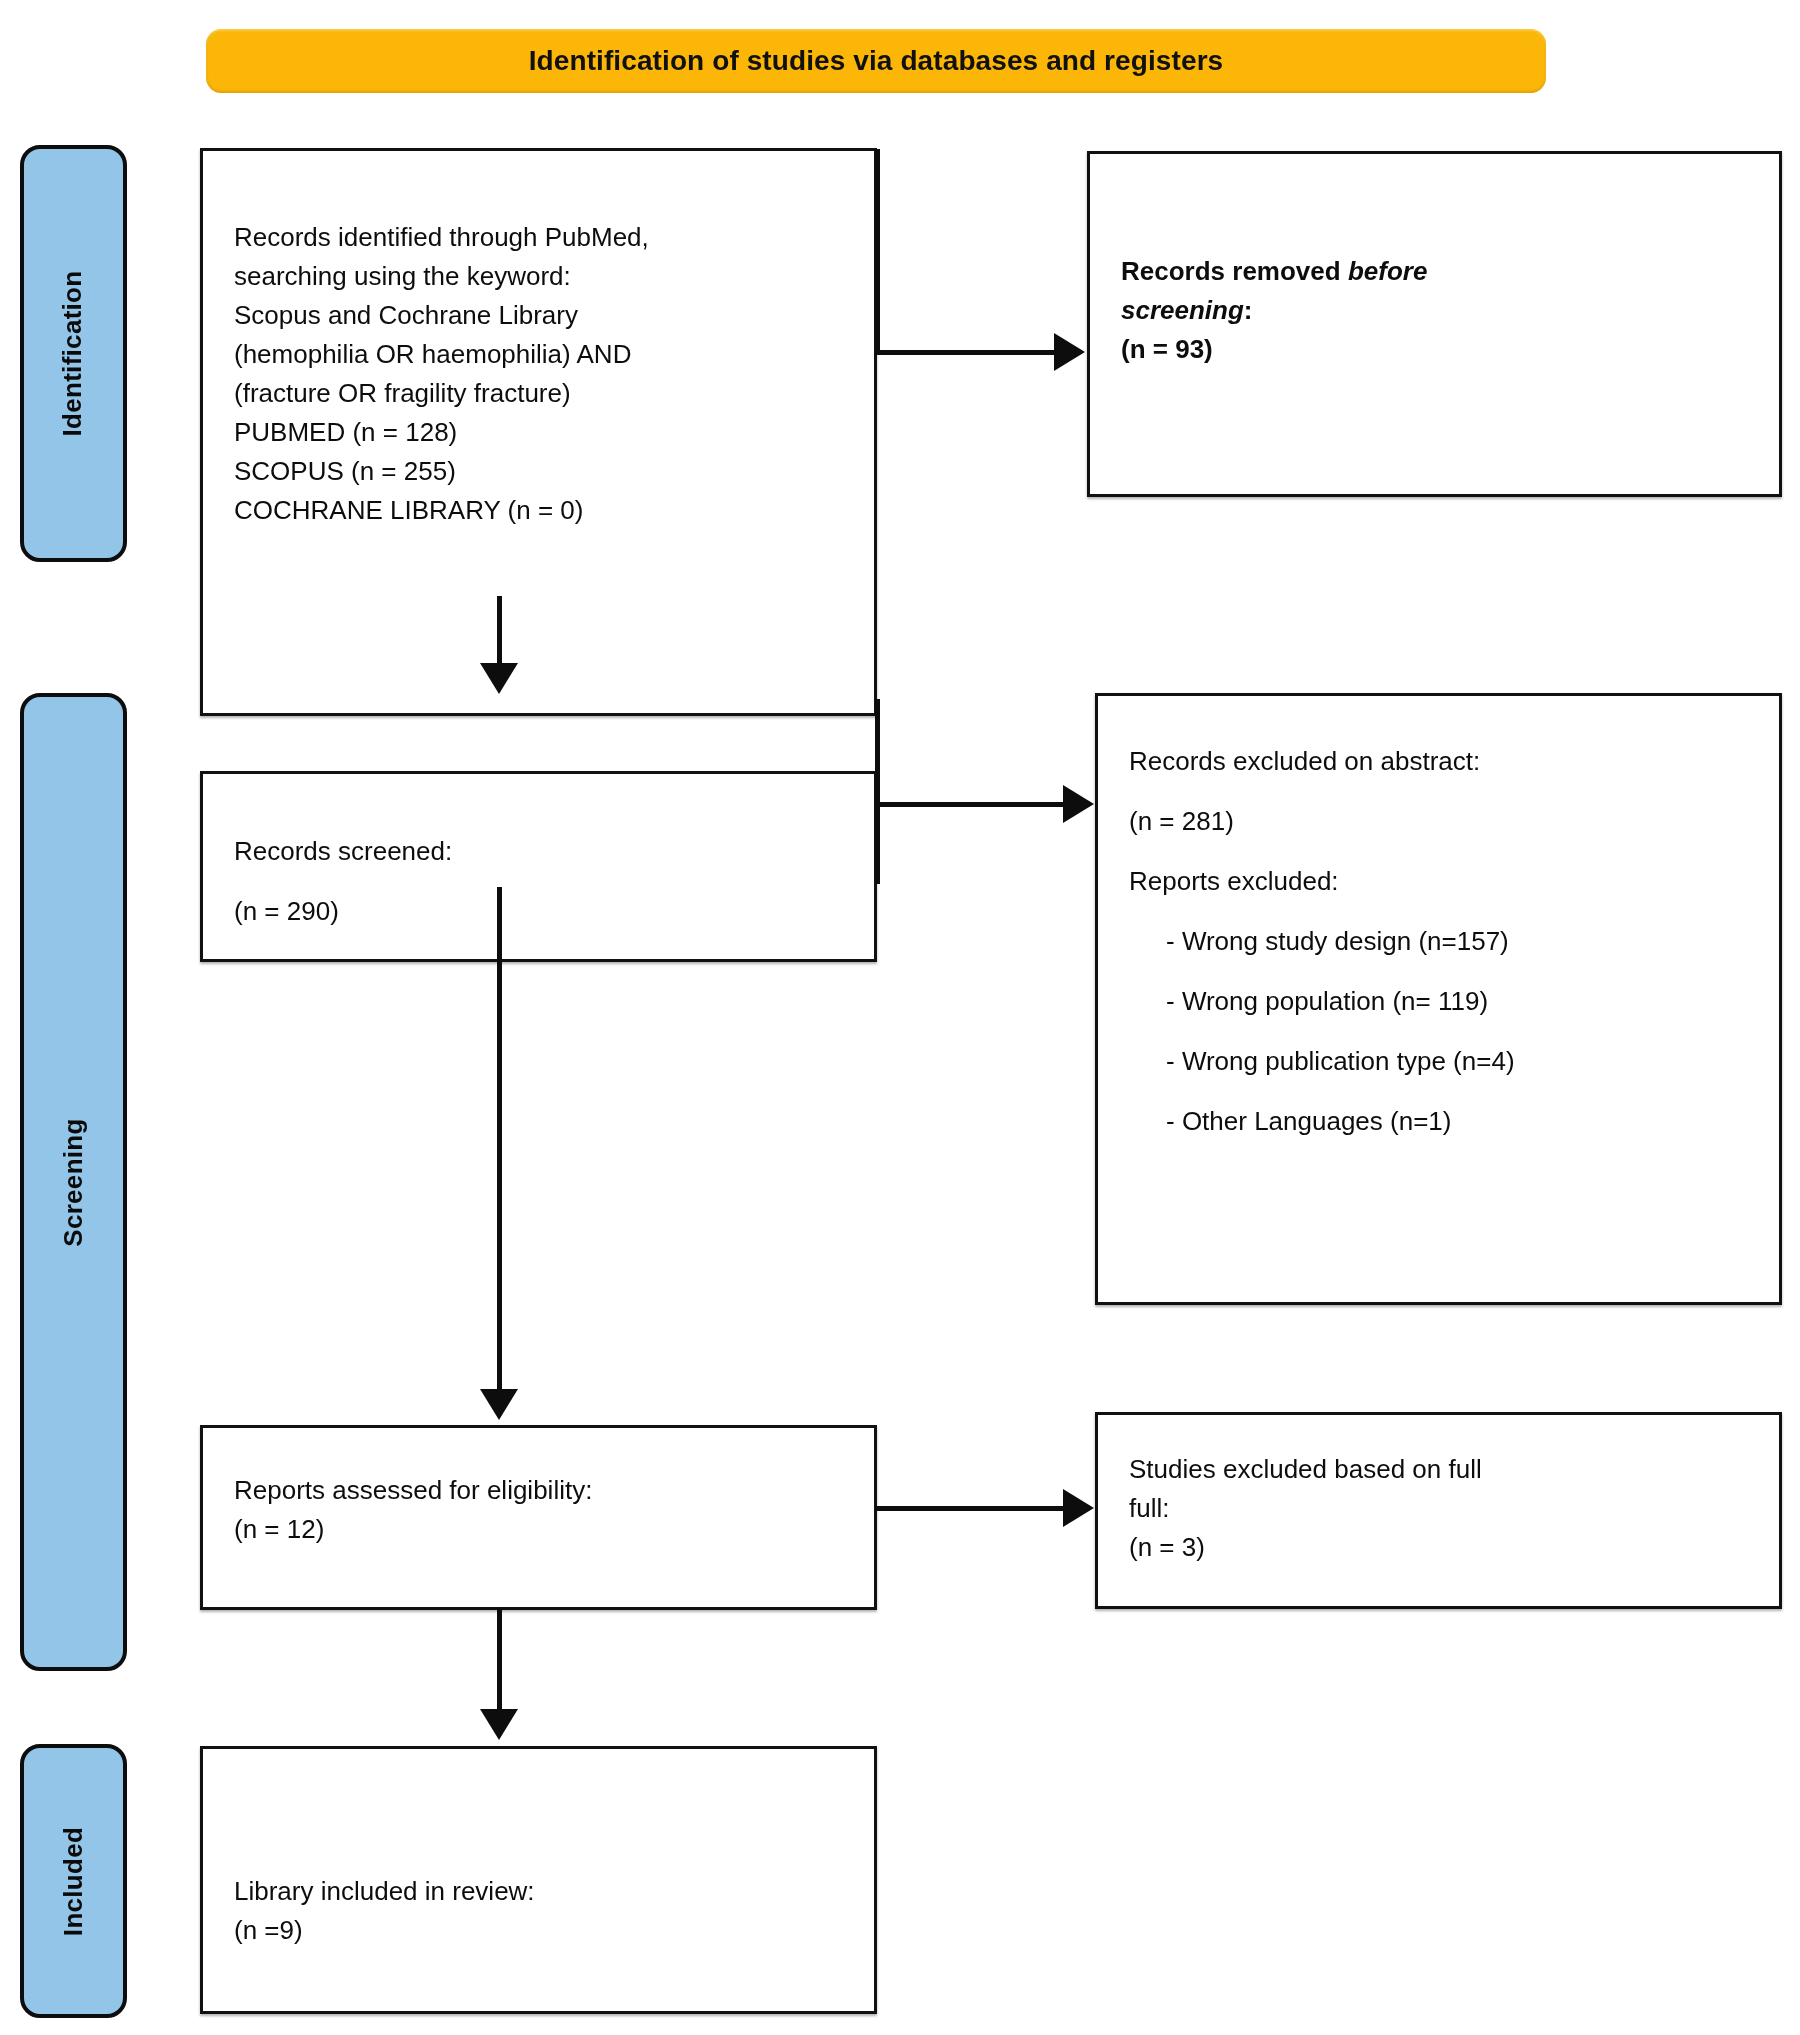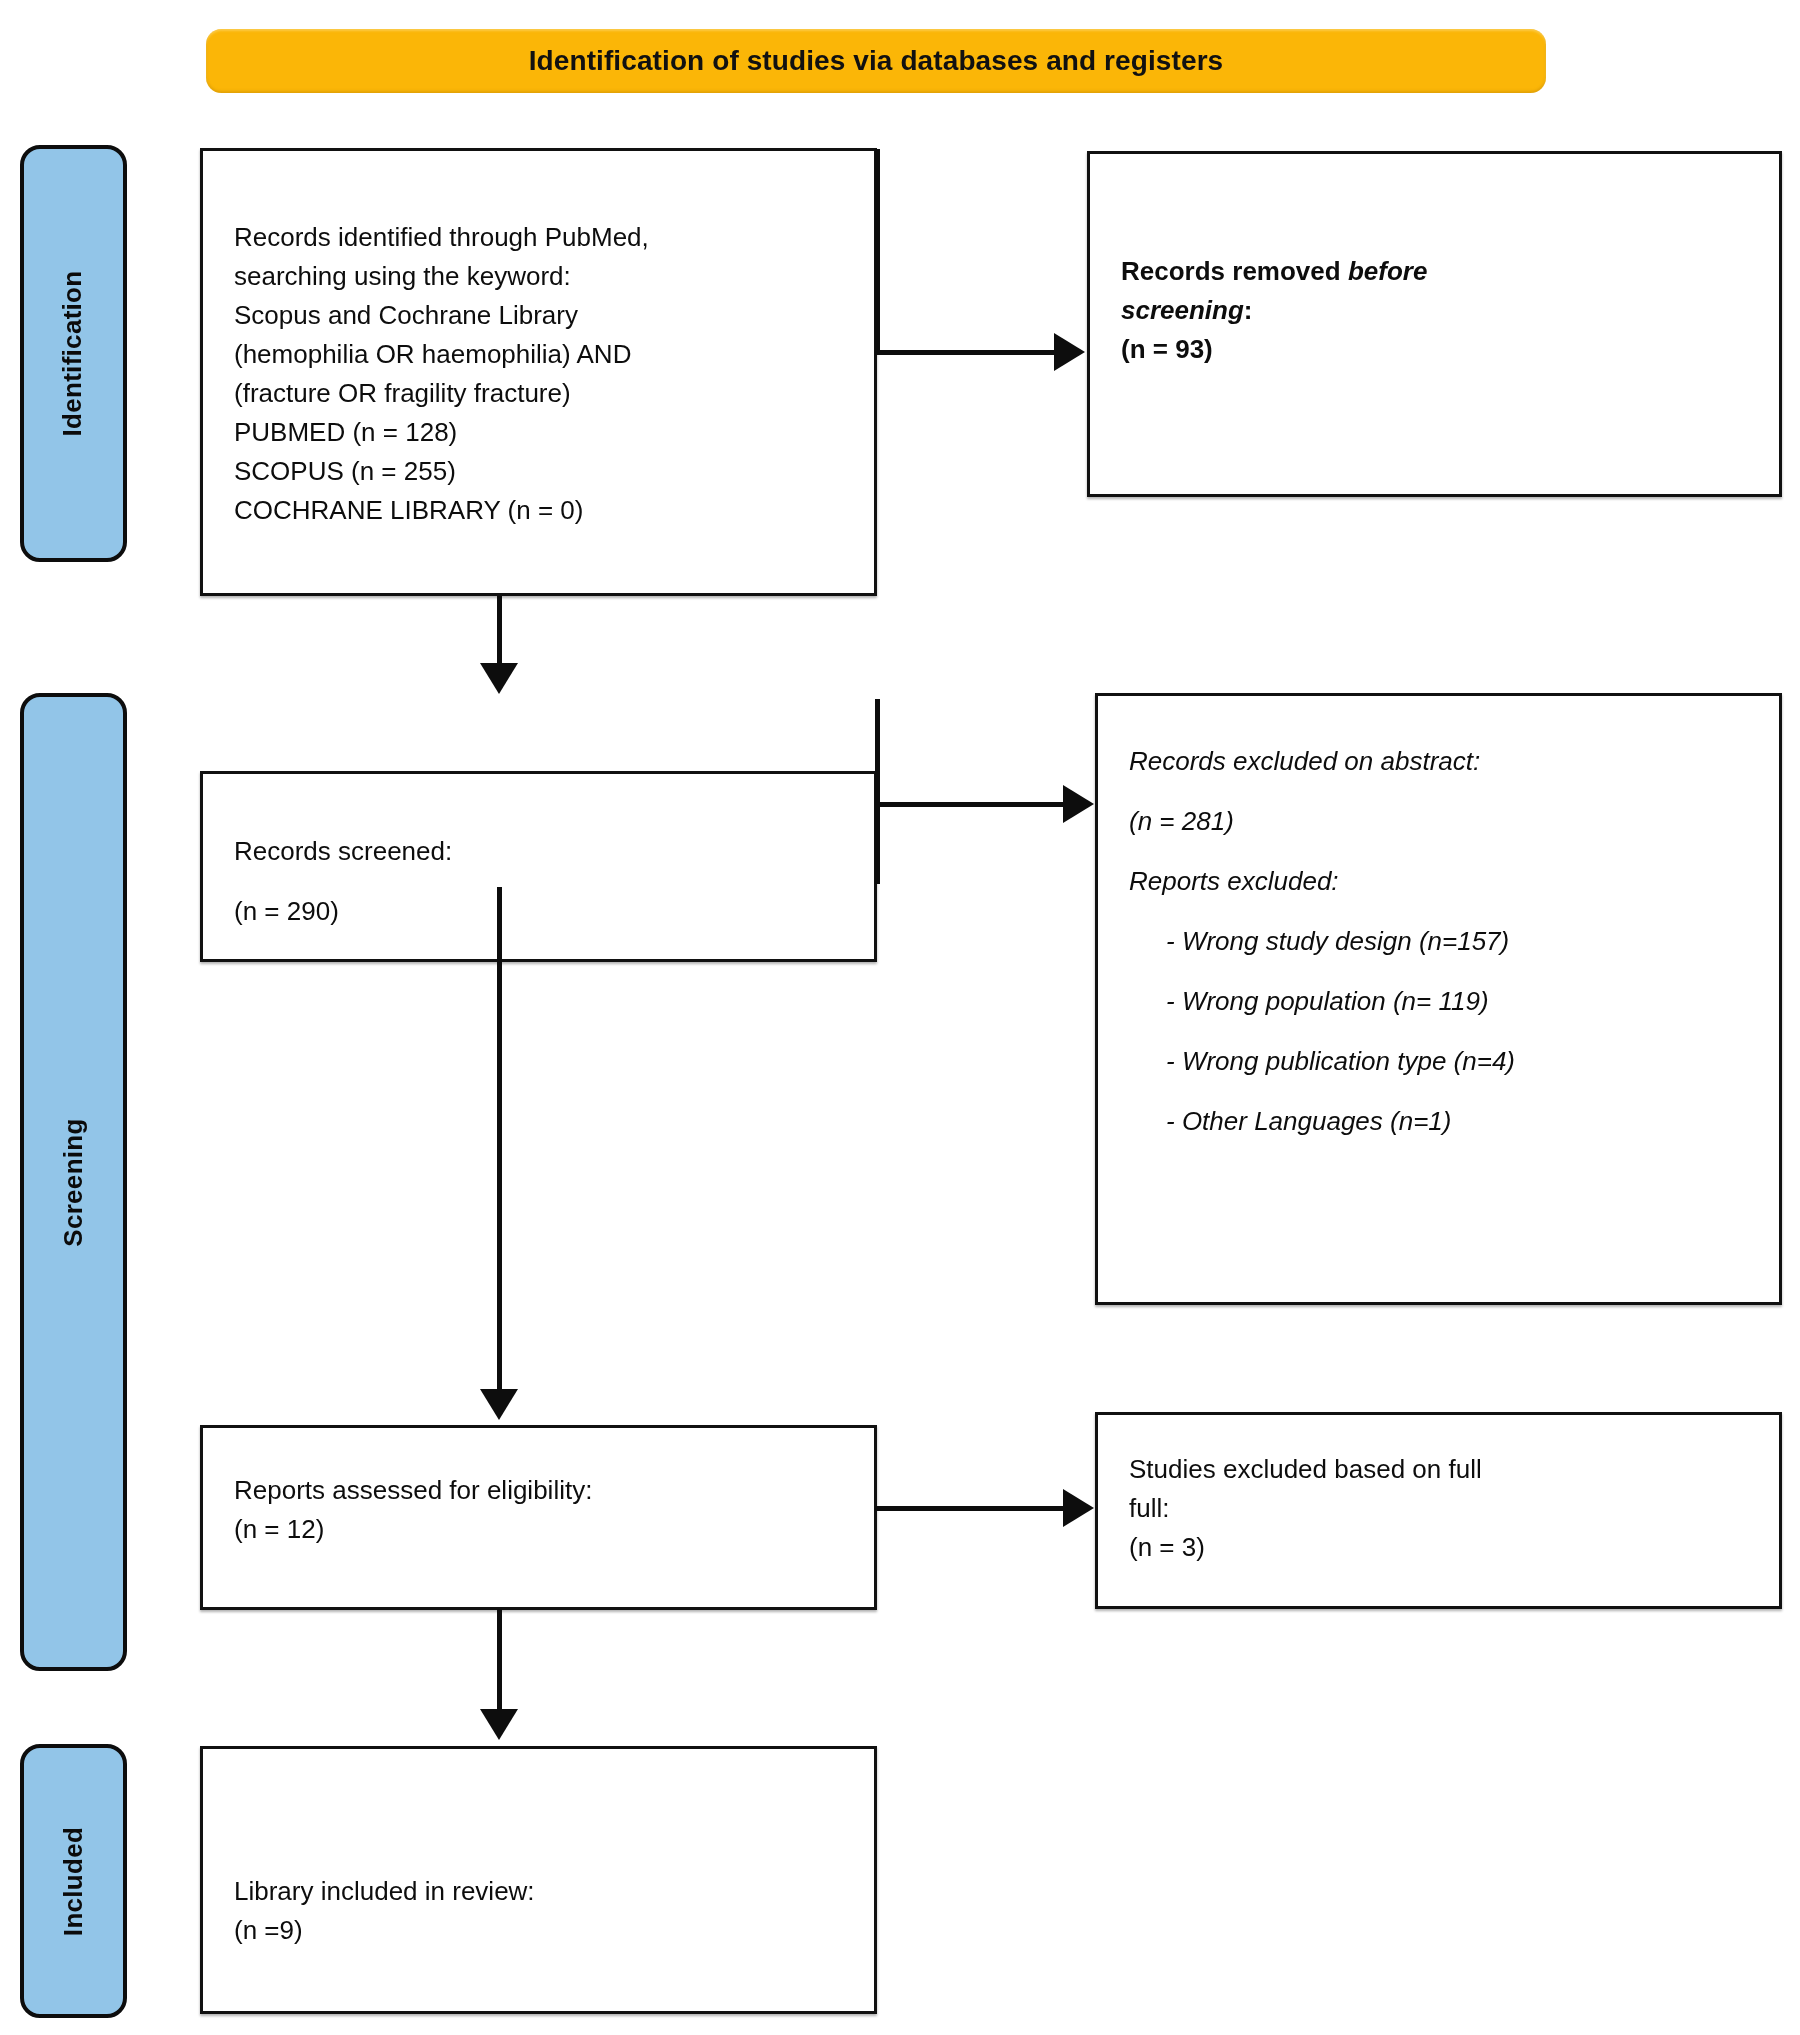--- a/index.html
+++ b/index.html
@@ -81,24 +81,24 @@
   .line {
     font-size: 26px;
     line-height: 39px;
     color: #0d0d0d;
     white-space: nowrap;
   }
   .line.spaced { line-height: 60px; }
   .line.indent { padding-left: 37px; }
   .line i { font-style: italic; }
 
-  #box-identified   { left: 200px;  top: 148px;  width: 677px; height: 448px; }
+  #box-identified   { left: 200px;  top: 148px;  width: 677px; height: 568px; }
   #box-removed      { left: 1087px; top: 151px;  width: 695px; height: 346px; }
   #box-screened     { left: 200px;  top: 736px; width: 677px; height: 191px; margin-top: 35px; }
-  #box-excluded     { left: 1095px; top: 693px; width: 687px; height: 612px; font-style: italic; }
+  #box-excluded     { left: 1095px; top: 693px; width: 687px; height: 612px; }
   #box-eligibility  { left: 200px;  top: 1425px; width: 677px; height: 185px; }
   #box-fulltext     { left: 1095px; top: 1412px; width: 687px; height: 197px; }
   #box-included     { left: 200px;  top: 1746px; width: 677px; height: 268px; }
 
   #box-identified  .box-inner { top: 67px; }
   #box-removed     .box-inner { top: 98px; font-weight: bold; }
   #box-screened    .box-inner { top: 47px; }
   #box-excluded    .box-inner { top: 35px; }
   #box-eligibility .box-inner { top: 43px; }
   #box-fulltext    .box-inner { top: 35px; }

